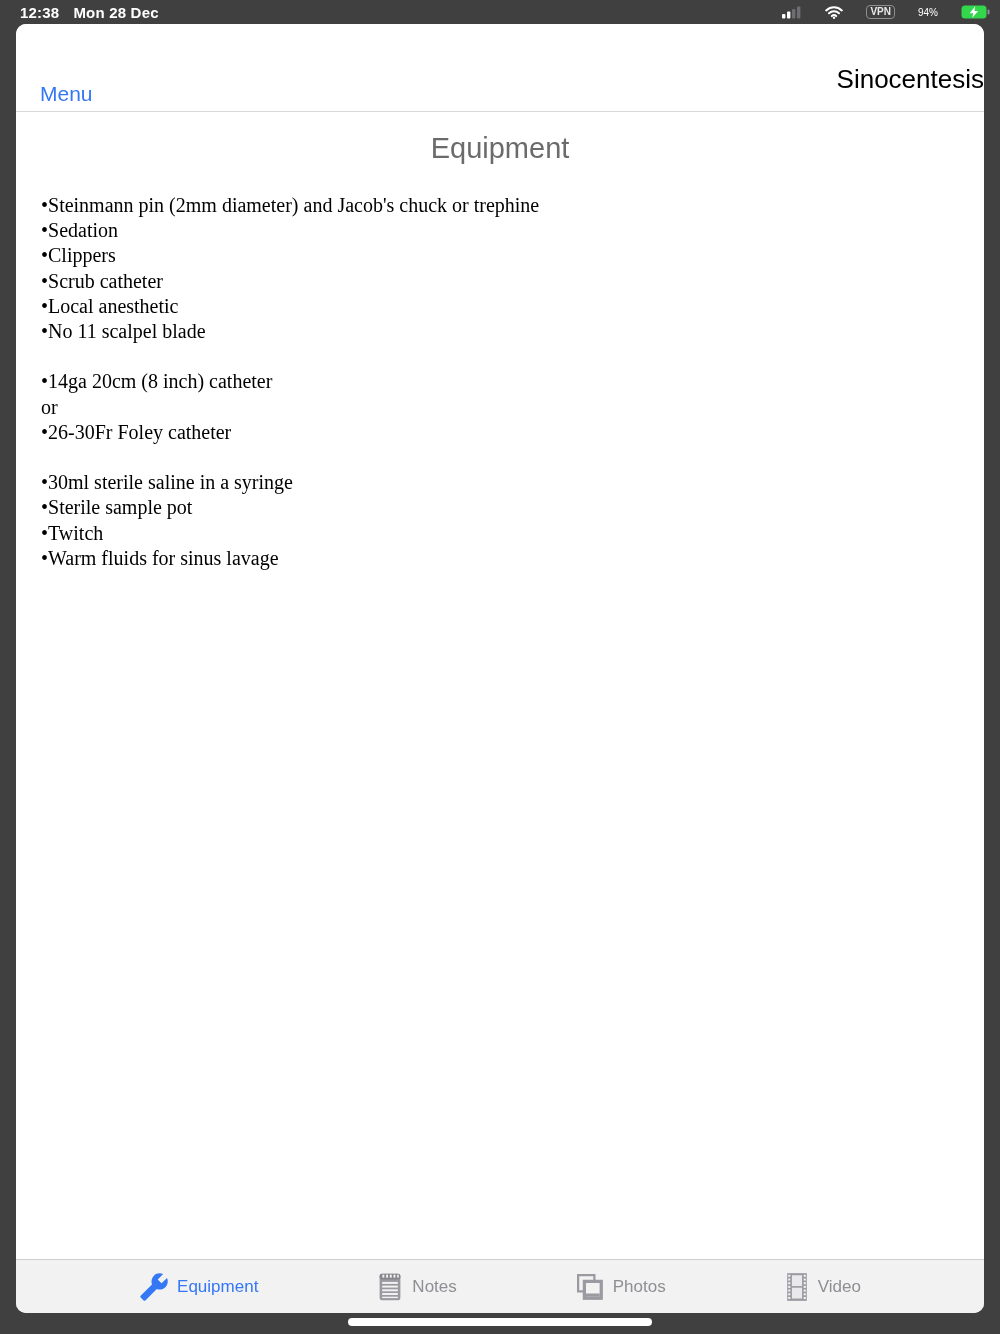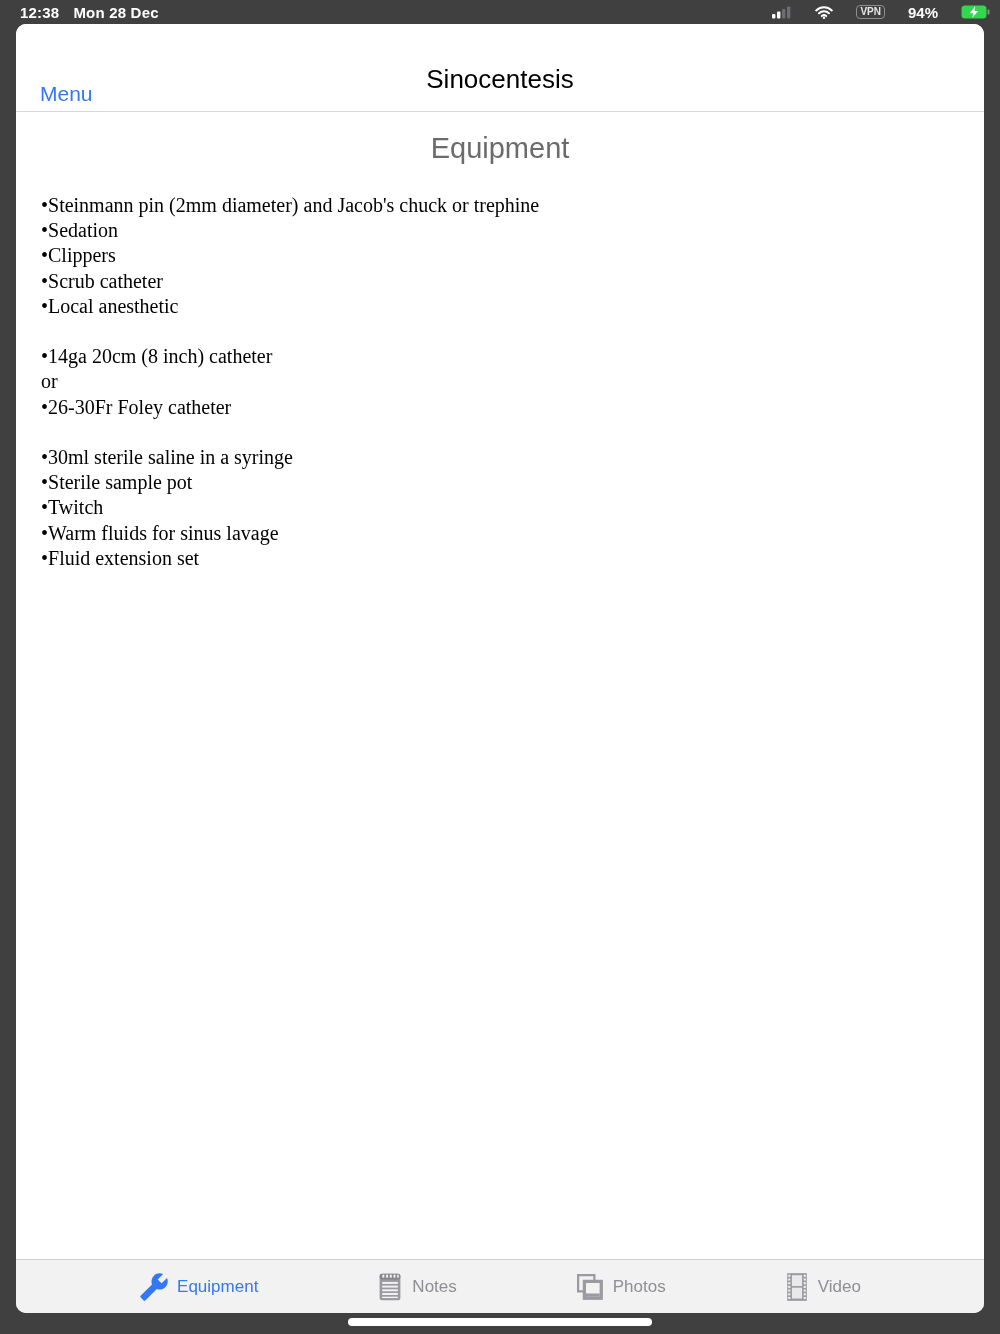--- a/index.html
+++ b/index.html
@@ -12,33 +12,33 @@
     display: flex; justify-content: space-between; align-items: center;
     padding: 0 10px 0 20px; color: #fff;
   }
   .sb-left { display: flex; align-items: center; gap: 14px; font-size: 15px; font-weight: 600; letter-spacing: .2px; }
   .sb-right { display: flex; align-items: center; gap: 23px; }
   .sb-right svg { display: block; }
   .vpn-badge {
     font-size: 10px; font-weight: 700; color: #e8e8e8;
     border: 1.5px solid #8e8e93; border-radius: 4px; padding: 0 3px; line-height: 12px;
   }
-  .battery-pct { font-size: 15px; font-weight: 700; }
+  .battery-pct { font-size: 10px; font-weight: 400; }
 
   
   .app-card {
     position: absolute; left: 16px; top: 24px; width: 968px; height: 1289px;
     background: #fff; border-radius: 10px; overflow: hidden;
     display: flex; flex-direction: column;
   }
 
   .navbar {
     position: relative; height: 88px; flex: 0 0 88px;
     border-bottom: 1px solid #d8d8d8; background: #fff;
-    display: flex; align-items: center; justify-content: center;
+    display: flex; align-items: center; justify-content: flex-end;
     padding-top: 24px;
   }
   .menu-button {
     position: absolute; left: 24px; top: 58px;
     color: var(--accent, #2E7CF6); font-size: 21px; cursor: pointer;
     background: none; border: none; font-family: "Liberation Sans", sans-serif;
   }
   .nav-title { font-size: 26px; font-weight: 400; color: #000; }
 
   .content { flex: 1 1 auto; background: #fff; overflow: hidden; }
@@ -115,30 +115,30 @@
     </div>
 
     <div class="content">
       <div class="page-heading">Equipment</div>
       <div class="equipment-list">
           <div class="eq-line">•Steinmann pin (2mm diameter) and Jacob's chuck or trephine</div>
           <div class="eq-line">•Sedation</div>
           <div class="eq-line">•Clippers</div>
           <div class="eq-line">•Scrub catheter</div>
           <div class="eq-line">•Local anesthetic</div>
+          <div class="eq-line">•No 11 scalpel blade</div>
           <div class="eq-line">&nbsp;</div>
           <div class="eq-line">•14ga 20cm (8 inch) catheter</div>
           <div class="eq-line">or</div>
           <div class="eq-line">•26-30Fr Foley catheter</div>
           <div class="eq-line">&nbsp;</div>
           <div class="eq-line">•30ml sterile saline in a syringe</div>
           <div class="eq-line">•Sterile sample pot</div>
           <div class="eq-line">•Twitch</div>
           <div class="eq-line">•Warm fluids for sinus lavage</div>
-          <div class="eq-line">•Fluid extension set</div>
         </div>
     </div>
 
     <div class="tab-bar">
 
       <div class="tab active">
         <span>
           <svg width="30" height="30" viewBox="0 0 24 24">
             <g transform="scale(-1,1) translate(-24,0)">
               <path fill="#3478F6" d="M22.7,19l-9.1-9.1c0.9-2.3,0.4-5-1.5-6.9c-2-2-5-2.4-7.4-1.3L9,6L6,9L1.6,4.7C0.4,7.1,0.9,10.1,2.9,12.1 c1.9,1.9,4.6,2.4,6.9,1.5l9.1,9.1c0.4,0.4,1,0.4,1.4,0l2.3-2.3C23.1,20.1,23.1,19.3,22.7,19z"></path>

